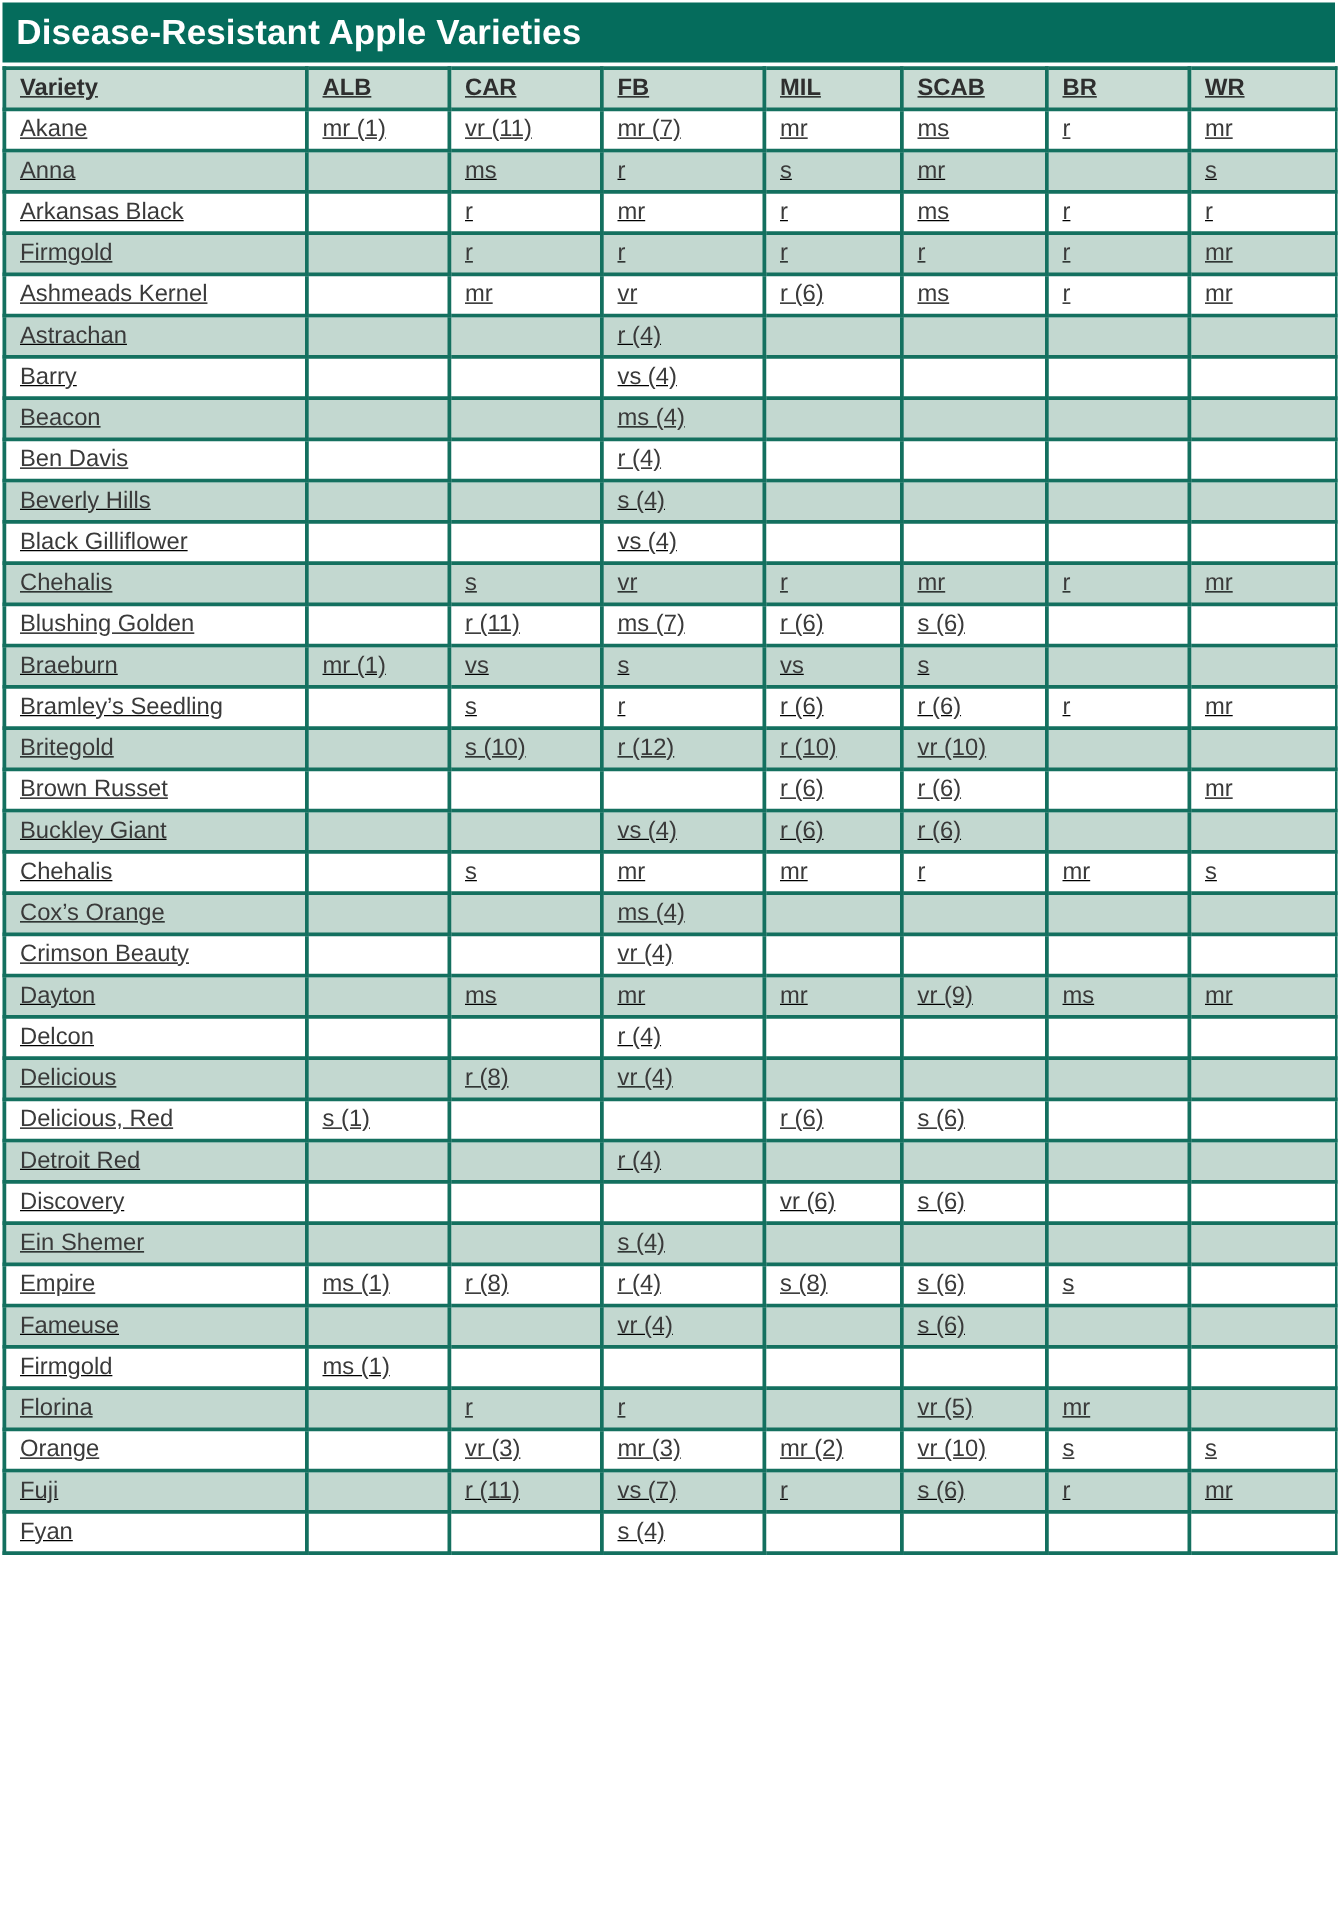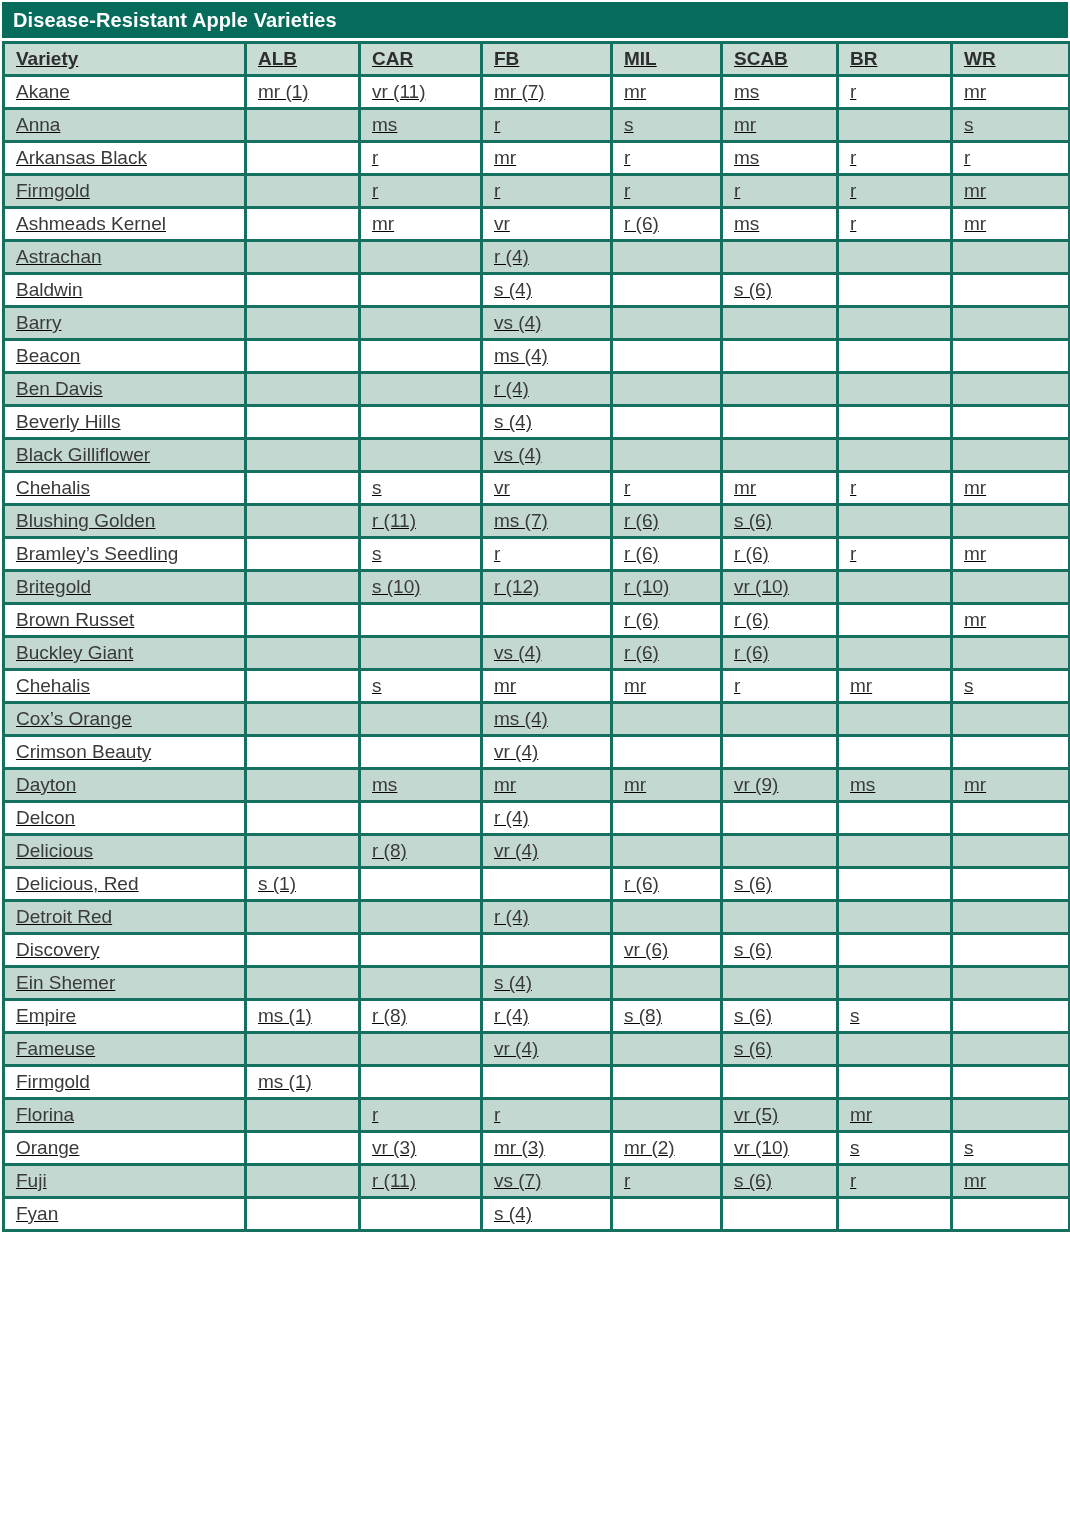--- a/index.html
+++ b/index.html
@@ -17,24 +17,24 @@
     padding: 0;
     background: #ffffff;
     font-family: "Liberation Sans", sans-serif;
   }
   .page {
     width: 1070px;
     padding: 2px 2px 0 2px;
   }
   .title-bar {
     width: 1066px;
-    height: 36px;
+    height: 48px;
     background: var(--title-bar);
     color: var(--title-text);
-    font-size: 20px;
+    font-size: 28px;
     font-weight: bold;
     display: flex;
     align-items: center;
     padding-left: 11px;
     margin-bottom: 3px;
     letter-spacing: 0.1px;
   }
   table.apple-table {
     width: 1066px;
     border-collapse: collapse;
@@ -148,30 +148,20 @@
           <td>Astrachan</td>
           <td></td>
           <td></td>
           <td>r (4)</td>
           <td></td>
           <td></td>
           <td></td>
           <td></td>
         </tr>
         <tr>
-          <td>Baldwin</td>
-          <td></td>
-          <td></td>
-          <td>s (4)</td>
-          <td></td>
-          <td>s (6)</td>
-          <td></td>
-          <td></td>
-        </tr>
-        <tr>
           <td>Barry</td>
           <td></td>
           <td></td>
           <td>vs (4)</td>
           <td></td>
           <td></td>
           <td></td>
           <td></td>
         </tr>
         <tr>
@@ -224,20 +214,30 @@
           <td>r</td>
           <td>mr</td>
         </tr>
         <tr>
           <td>Blushing Golden</td>
           <td></td>
           <td>r (11)</td>
           <td>ms (7)</td>
           <td>r (6)</td>
           <td>s (6)</td>
+          <td></td>
+          <td></td>
+        </tr>
+        <tr>
+          <td>Braeburn</td>
+          <td>mr (1)</td>
+          <td>vs</td>
+          <td>s</td>
+          <td>vs</td>
+          <td>s</td>
           <td></td>
           <td></td>
         </tr>
         <tr>
           <td>Bramley’s Seedling</td>
           <td></td>
           <td>s</td>
           <td>r</td>
           <td>r (6)</td>
           <td>r (6)</td>

